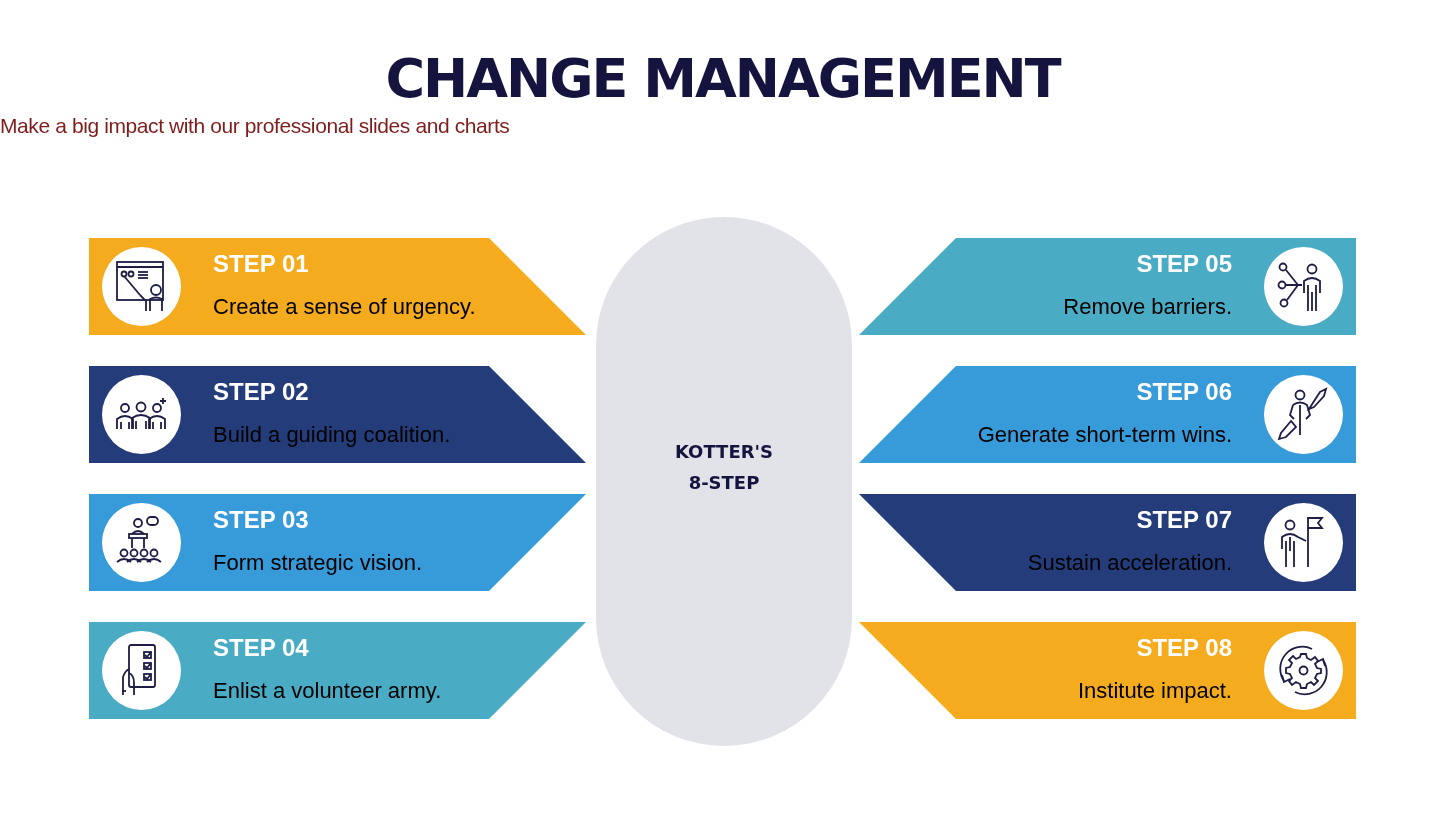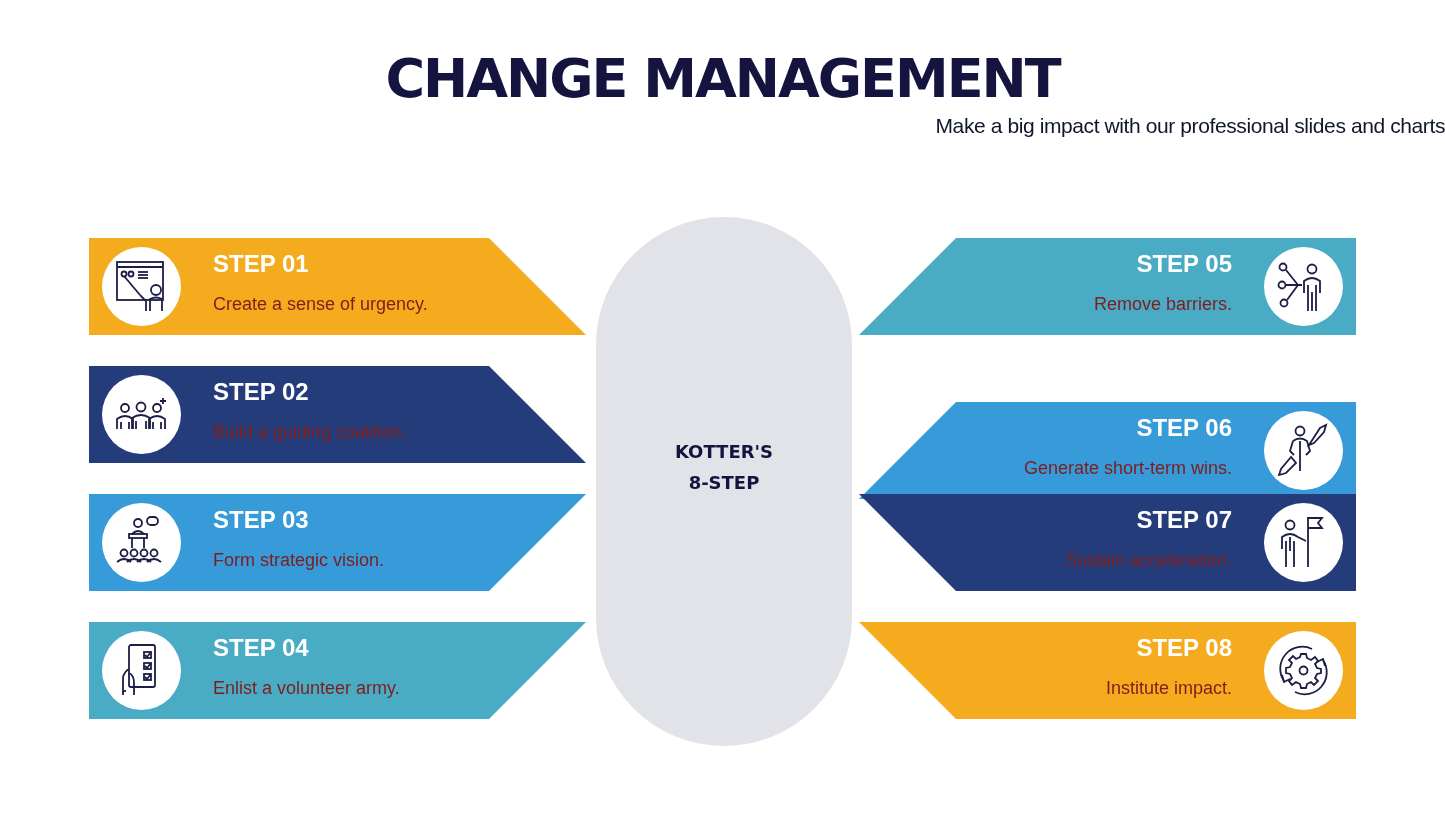--- a/index.html
+++ b/index.html
@@ -1,33 +1,33 @@
 <!DOCTYPE html>
 <html><head>
 <meta charset="utf-8">
 <style>
   html, body { margin: 0; padding: 0; background: #ffffff; }
   body { width: 1445px; height: 813px; position: relative; overflow: hidden;
          font-family: "DejaVu Sans", "Liberation Sans", sans-serif; }
   .title { position: absolute; left: 0; width: 1445px; top: 46px; text-align: center;
            font-size: 54px; font-weight: bold; color: #14143f; letter-spacing: -2px; line-height: 66px; }
-  .subtitle { position: absolute; left: 0; width: 1445px; top: 114px; text-align: right;
-              font-size: 21px; color: #0f172a; letter-spacing: -0.4px; font-family: "Liberation Sans", sans-serif; }
+  .subtitle { position: absolute; left: 0; width: 1445px; top: 114px; text-align: left;
+              font-size: 21px; color: #7f1d1d; letter-spacing: -0.4px; font-family: "Liberation Sans", sans-serif; }
   .pill { position: absolute; left: 596px; top: 217px; width: 256px; height: 529px;
           border-radius: 128px; background: #e1e3e8; }
   .pill-text { position: absolute; left: 596px; width: 256px; top: 436px; text-align: center;
                font-size: 18px; font-weight: bold; color: #14143f; line-height: 31px; }
   .banner { position: absolute; width: 497px; height: 97px; }
   .banner svg.shape { position: absolute; left: 0; top: 0; }
   .icon-circle { position: absolute; top: 9px; width: 79px; height: 79px; border-radius: 50%;
                  background: #ffffff; }
   .icon-circle svg { position: absolute; left: 12px; top: 12px; }
   .step-label { position: absolute; top: 12px; font-size: 24px; font-weight: bold; color: #ffffff;
                 font-family: "Liberation Sans", sans-serif; letter-spacing: 0px; }
-  .step-desc { position: absolute; top: 56px; font-size: 18px; color: #7f1d1d;
+  .step-desc { position: absolute; top: 56px; font-size: 22px; color: #000000;
                font-family: "Liberation Sans", sans-serif; }
   .left .icon-circle { left: 13px; }
   .left .step-label, .left .step-desc { left: 124px; }
   .right .icon-circle { right: 13px; }
   .right .step-label, .right .step-desc { right: 124px; text-align: right; }
 </style>
 </head>
 <body>
 
 <div class="title">CHANGE MANAGEMENT</div>
@@ -134,21 +134,21 @@
         <circle cx="8" cy="44" r="3.5"></circle>
       <path d="M10 11 L22 26 M10 26 H26 M11 41 L22 26"></path>
       <circle cx="36" cy="10" r="4.5"></circle>
       <path d="M28 34 V22 Q36 16 44 22 V34 M32 52 V26 M40 52 V26 M36 33 V52"></path>
     </svg>
   </div>
   <div class="step-label">STEP 05</div>
   <div class="step-desc">Remove barriers.</div>
 </div>
 
-<div class="banner right" style="left:859px; top:366px;margin-top:36px;">
+<div class="banner right" style="left:859px; top:366px;">
   <svg class="shape" width="497" height="97">
     <polygon points="97,0 497,0 497,97 0,97" fill="#379ad9"></polygon>
   </svg>
   <div class="icon-circle">
     <svg width="55" height="55" viewBox="0 0 55 55" fill="none" stroke="#1d1d45" stroke-width="1.8">
       <circle cx="24" cy="8" r="4.5"></circle>
       <path d="M17 18 Q24 13 31 18 L34 28 L30 32 M17 18 L14 28 L18 32 M24 18 V48"></path>
       <path d="M33 22 L44 5 L50 2 L48 9 L38 20 Z"></path>
       <path d="M15 34 L5 46 L3 52 L10 50 L20 40 Z"></path>
     </svg>

